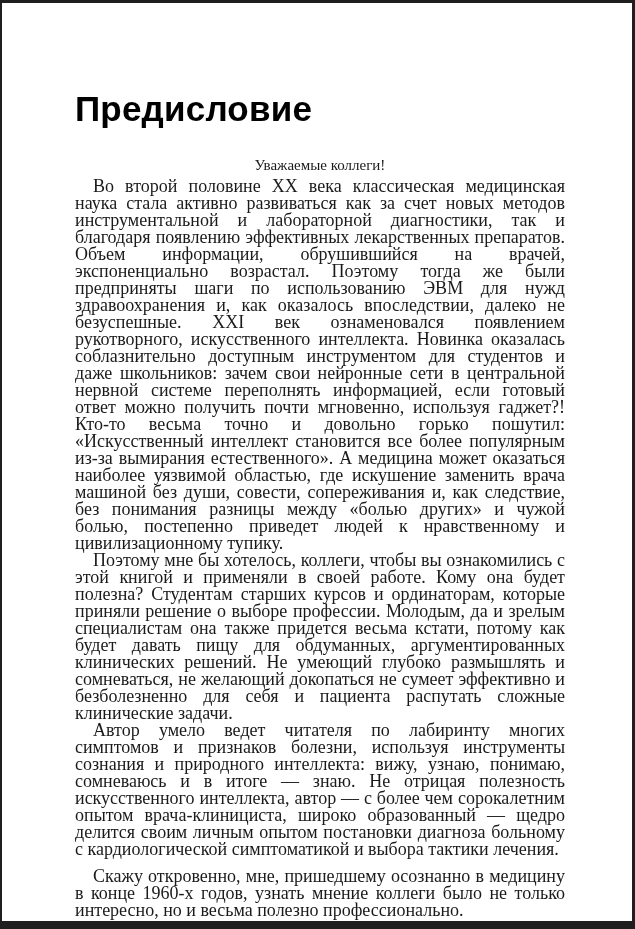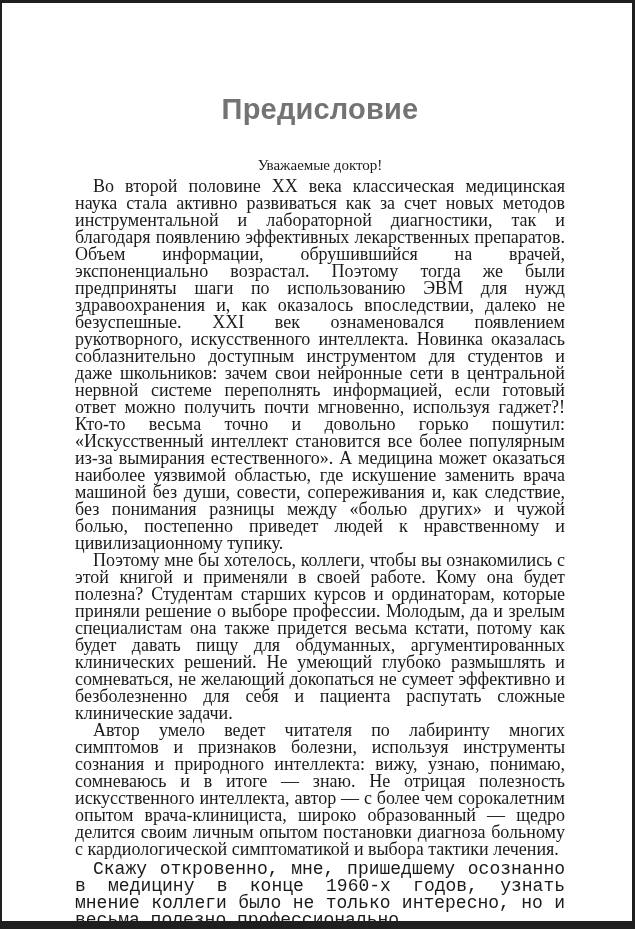--- a/index.html
+++ b/index.html
@@ -28,42 +28,40 @@
     background: #ffffff;
     color: #1a1a1a;
     box-sizing: border-box;
     padding: 0 67px 0 73px;
     overflow: hidden;
   }
   .page-title {
     margin: 90px 0 0 0;
     font-family: "Liberation Sans", "DejaVu Sans", sans-serif;
     font-weight: 700;
-    font-size: 29px;
+    font-size: 35px;
     line-height: 32px;
-    text-align: center;
-    color: #737373;
+    color: #000000;
     letter-spacing: 0.2px;
   }
   .salutation {
     margin: 32px 0 4px 0;
     font-size: 15px;
     line-height: 17px;
     text-align: center;
   }
   .body-para {
     margin: 0;
     font-size: 18px;
     line-height: 17px;
     text-align: justify;
     text-indent: 18px;
   }
   .gap-above {
-    margin-top: 3px;
-    font-family: Liberation Mono, monospace;
+    margin-top: 10px;
   }
   .signature {
     margin-top: 6px;
     text-align: right;
     font-size: 15px;
     line-height: 19px;
   }
   .signature p {
     margin: 0;
   }
@@ -72,21 +70,21 @@
   }
 </style>
 </head>
 <body>
 
 <div class="frame">
   <div class="page">
 
     <h1 class="page-title">Предисловие</h1>
 
-    <p class="salutation">Уважаемые доктор!</p>
+    <p class="salutation">Уважаемые коллеги!</p>
 
     <p class="body-para">Во второй половине XX века классическая медицинская наука стала активно развиваться как за счет новых методов инструментальной и лабораторной диагностики, так и благодаря появлению эффективных лекарственных препаратов. Объем информации, обрушившийся на врачей, экспоненциально возрастал. Поэтому тогда же были предприняты шаги по использованию ЭВМ для нужд здравоохранения и, как оказалось впоследствии, далеко не безуспешные. XXI век ознаменовался появлением рукотворного, искусственного интеллекта. Новинка оказалась соблазнительно доступным инструментом для студентов и даже школьников: зачем свои нейронные сети в центральной нервной системе переполнять информацией, если готовый ответ можно получить почти мгновенно, используя гаджет?! Кто-то весьма точно и довольно горько пошутил: «Искусственный интеллект становится все более популярным из-за вымирания естественного». А медицина может оказаться наиболее уязвимой областью, где искушение заменить врача машиной без души, совести, сопереживания и, как следствие, без понимания разницы между «болью других» и чужой болью, постепенно приведет людей к нравственному и цивилизационному тупику.</p>
 
     <p class="body-para">Поэтому мне бы хотелось, коллеги, чтобы вы ознакомились с этой книгой и применяли в своей работе. Кому она будет полезна? Студентам старших курсов и ординаторам, которые приняли решение о выборе профессии. Молодым, да и зрелым специалистам она также придется весьма кстати, потому как будет давать пищу для обдуманных, аргументированных клинических решений. Не умеющий глубоко размышлять и сомневаться, не желающий докопаться не сумеет эффективно и безболезненно для себя и пациента распутать сложные клинические задачи.</p>
 
     <p class="body-para">Автор умело ведет читателя по лабиринту многих симптомов и признаков болезни, используя инструменты сознания и природного интеллекта: вижу, узнаю, понимаю, сомневаюсь и в итоге — знаю. Не отрицая полезность искусственного интеллекта, автор — с более чем сорокалетним опытом врача-клинициста, широко образованный — щедро делится своим личным опытом постановки диагноза больному с кардиологической симптоматикой и выбора тактики лечения.</p>
 
     <p class="body-para gap-above">Скажу откровенно, мне, пришедшему осознанно в медицину в конце 1960-х годов, узнать мнение коллеги было не только интересно, но и весьма полезно профессионально.</p>
 
     <div class="signature">

